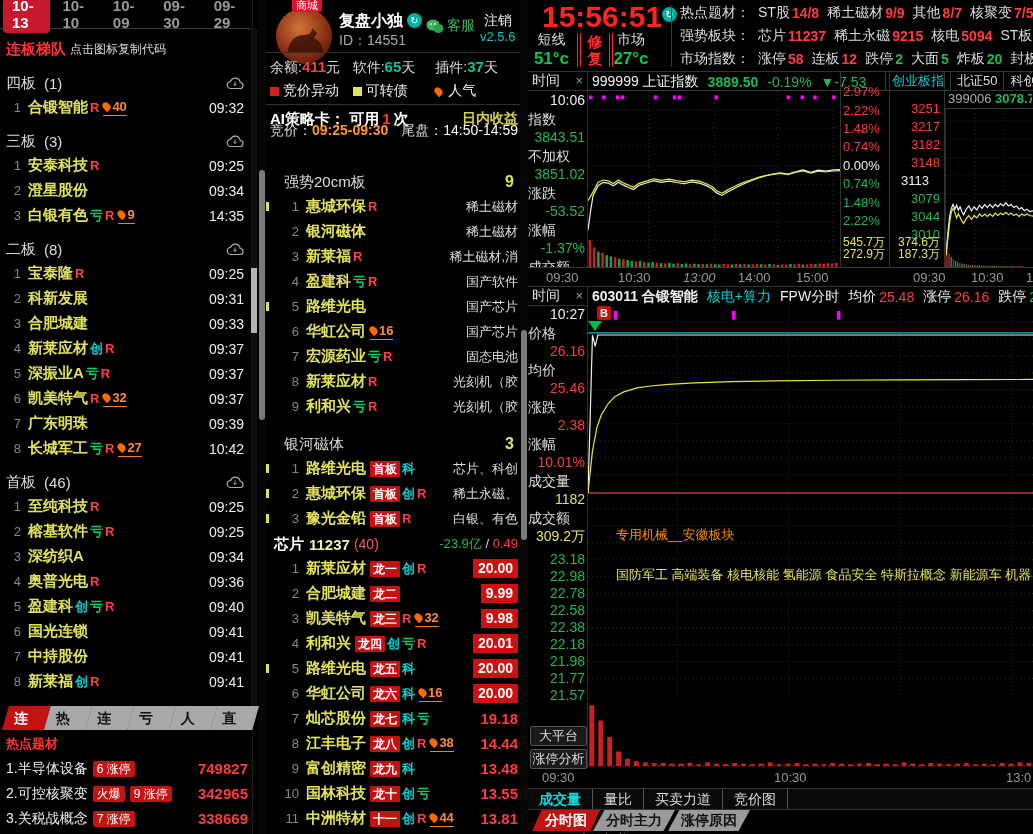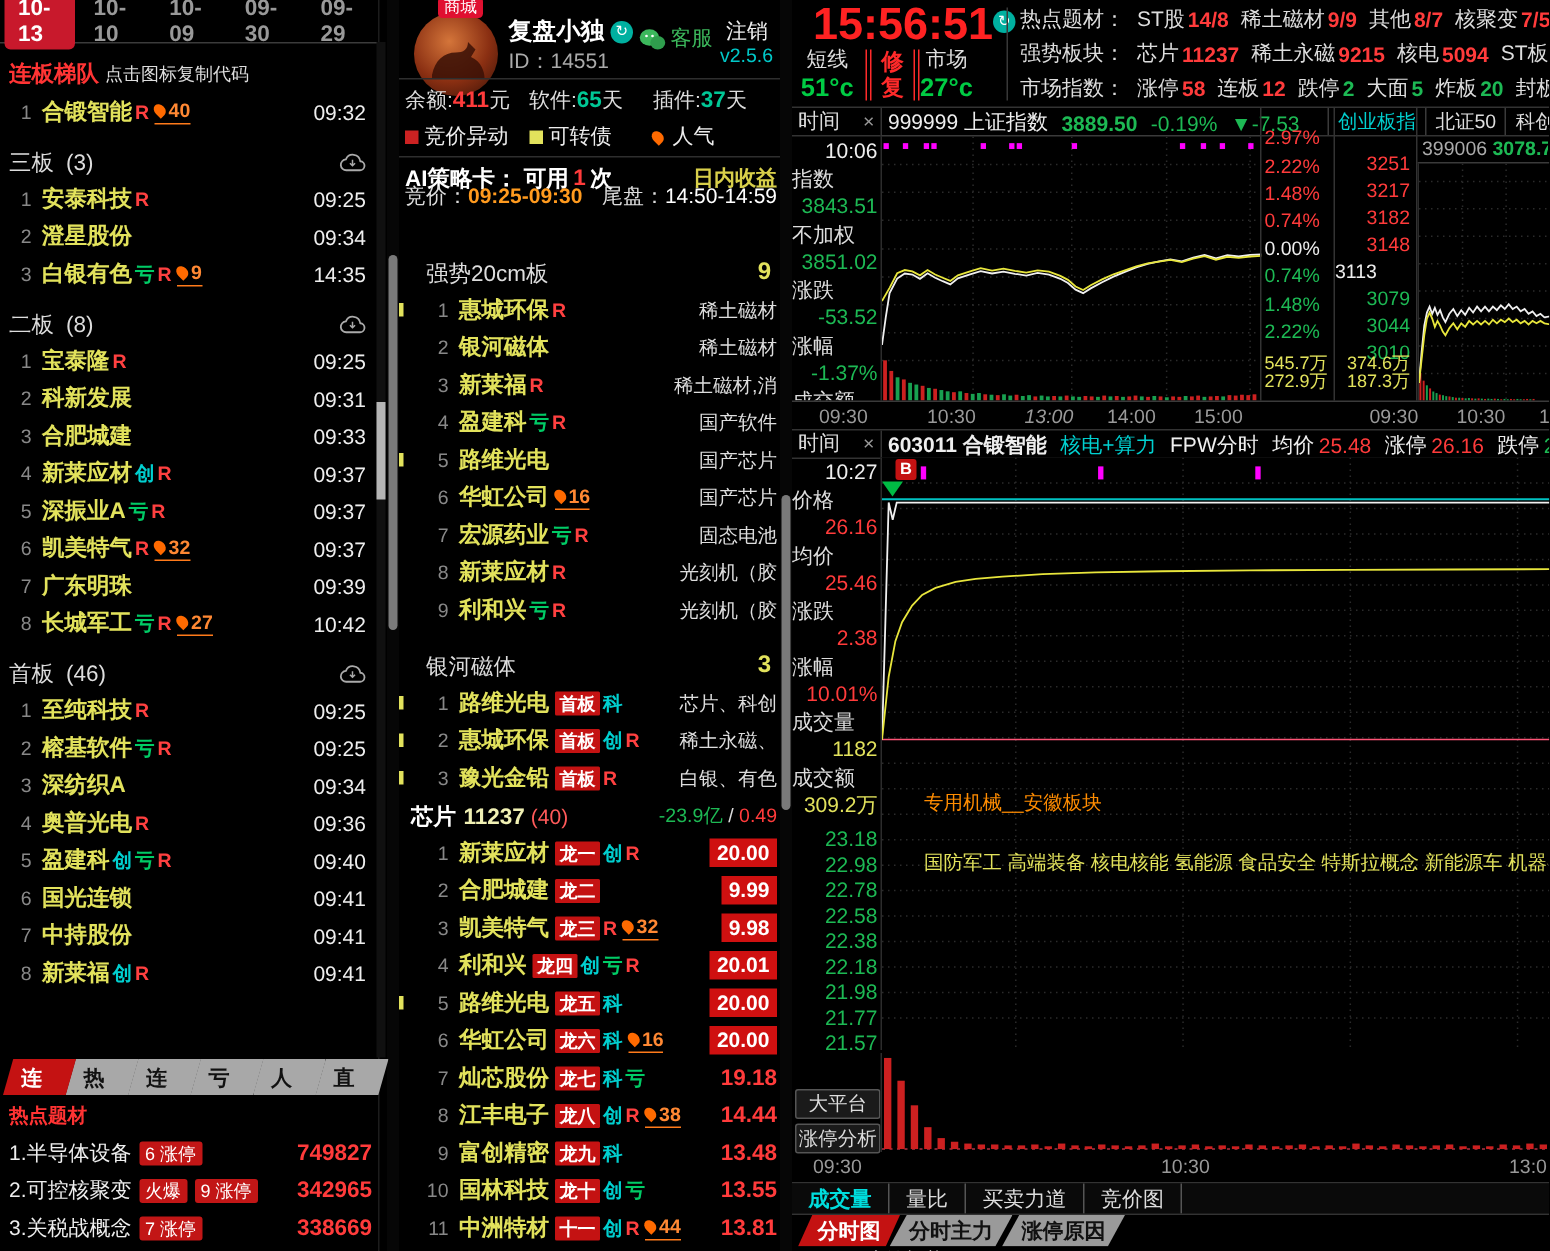--- a/index.html
+++ b/index.html
@@ -148,20 +148,28 @@
         <span class="date-tab">10-09</span>
         <span class="date-tab">09-30</span>
         <span class="date-tab">09-29</span>
       </div>
     <div class="lhead">
       <span class="t1">连板梯队</span>
       <span class="t2">点击图标复制代码</span>
       <span class="cloud"></span>
     </div>
     <div class="secs">
+        <div class="sech">
+          <span class="st">四板</span>
+          <span class="sc">(1)</span>
+          <span class="cloud"><svg width="18" height="14" viewBox="0 0 18 14">
+              <path d="M5 12.5a3.6 3.6 0 0 1-.4-7.2 5 5 0 0 1 9.6 1.2 3 3 0 0 1-.4 6z" fill="none" stroke="#aaa" stroke-width="1.2"></path>
+              <path d="M9 5.5v4m-1.7-1.7L9 9.5l1.7-1.7" fill="none" stroke="#aaa" stroke-width="1"></path>
+            </svg></span>
+        </div>
         <div class="srow">
           <span class="idx">1</span>
           <span class="nm">合锻智能</span>
           <span class="tag t-red">R</span>
           <span class="flg">
             <span class="flame"></span>
             <span class="fln">40</span>
           </span>
           <span class="tm">09:32</span>
         </div>
@@ -820,21 +828,21 @@
         <span class="axlbl grn" style="left: 315px; top: 213px;">2.22%</span>
         <span class="volbl" style="left: 315px; top: 236px;">545.7万</span>
         <span class="volbl" style="left: 315px; top: 248px;">272.9万</span>
       </div>
     <div class="vline" style="left:361px;top:72px;height:213px"></div>
     <div id="miniAxis">
         <span class="axlbl red" style="left: 362px; width: 50px; text-align: right; top: 101px;">3251</span>
         <span class="axlbl red" style="left: 362px; width: 50px; text-align: right; top: 119px;">3217</span>
         <span class="axlbl red" style="left: 362px; width: 50px; text-align: right; top: 137px;">3182</span>
         <span class="axlbl red" style="left: 362px; width: 50px; text-align: right; top: 155px;">3148</span>
-        <span class="axlbl wht" style="left: 362px; width: 50px; text-align: left; top: 173px;">3113</span>
+        <span class="axlbl wht" style="left: 362px; width: 50px; text-align: center; top: 173px;">3113</span>
         <span class="axlbl grn" style="left: 362px; width: 50px; text-align: right; top: 191px;">3079</span>
         <span class="axlbl grn" style="left: 362px; width: 50px; text-align: right; top: 209px;">3044</span>
         <span class="axlbl grn" style="left: 362px; width: 50px; text-align: right; top: 227px;">3010</span>
         <span class="volbl" style="left: 362px; width: 50px; text-align: right; top: 236px;">374.6万</span>
         <span class="volbl" style="left: 362px; width: 50px; text-align: right; top: 248px;">187.3万</span>
       </div>
     <div class="vline" style="left:416px;top:72px;height:213px"></div>
     <div class="abs" style="left:420px;top:91px;width:84px;overflow:hidden;white-space:nowrap;font-size:13px">
       <span style="color:#aaa">399006</span>
       <span class="grn" style="font-weight:bold">3078.7</span>

